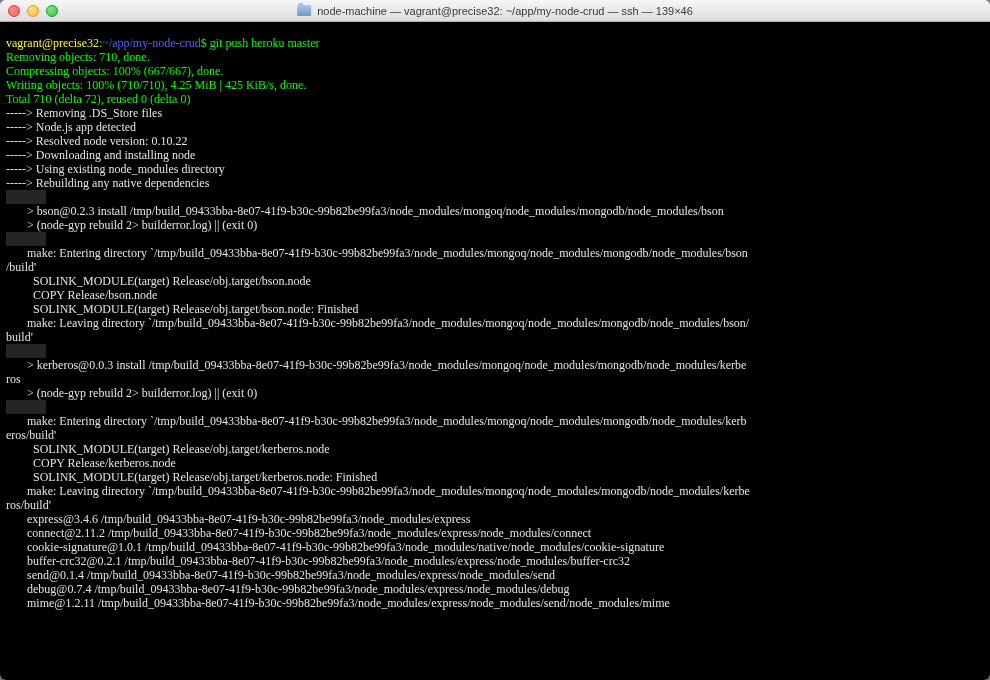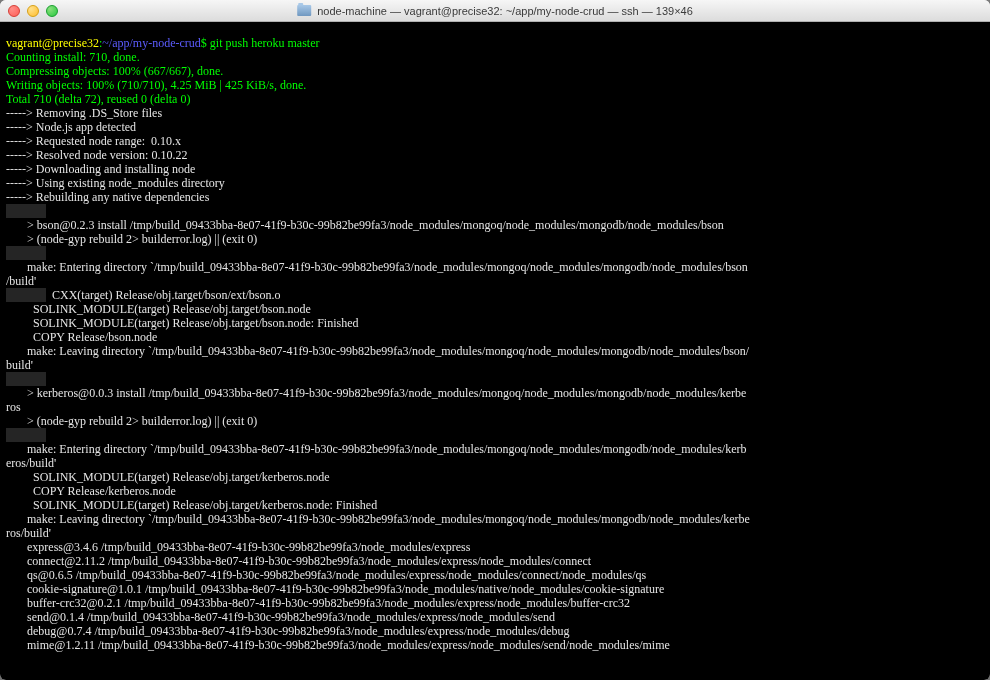--- a/index.html
+++ b/index.html
@@ -101,58 +101,55 @@
       <div class="traffic-light tl-min"></div>
       <div class="traffic-light tl-max"></div>
     </div>
     <div class="title-text">
       <span class="folder-icon"></span>
       <span>node-machine — vagrant@precise32: ~/app/my-node-crud — ssh — 139×46</span>
     </div>
   </div>
   <div class="terminal">
     <div class="line"><span class="yellow">vagrant@precise32</span><span class="green">:</span><span class="blue">~/app/my-node-crud</span><span class="green">$</span><span class="green"> </span><span class="green">git push heroku master</span></div>
-    <div class="line green">Counting install: 710, done.</div>
+    <div class="line green">Removing objects: 710, done.</div>
     <div class="line green">Compressing objects: 100% (667/667), done.</div>
     <div class="line green">Writing objects: 100% (710/710), 4.25 MiB | 425 KiB/s, done.</div>
     <div class="line green">Total 710 (delta 72), reused 0 (delta 0)</div>
     <div class="line green"></div>
     <div class="line cyan">-----&gt; Removing .DS_Store files</div>
     <div class="line cyan">-----&gt; Node.js app detected</div>
-    <div class="line cyan">-----&gt; Requested node range:  0.10.x</div>
     <div class="line cyan">-----&gt; Resolved node version: 0.10.22</div>
     <div class="line cyan">-----&gt; Downloading and installing node</div>
     <div class="line cyan">-----&gt; Using existing node_modules directory</div>
     <div class="line cyan">-----&gt; Rebuilding any native dependencies</div>
     <div class="line"><span class="bg-block"></span></div>
     <div class="line cyan">       &gt; bson@0.2.3 install /tmp/build_09433bba-8e07-41f9-b30c-99b82be99fa3/node_modules/mongoq/node_modules/mongodb/node_modules/bson</div>
     <div class="line cyan">       &gt; (node-gyp rebuild 2&gt; builderror.log) || (exit 0)</div>
     <div class="line"><span class="bg-block"></span></div>
     <div class="line cyan">       make: Entering directory `/tmp/build_09433bba-8e07-41f9-b30c-99b82be99fa3/node_modules/mongoq/node_modules/mongodb/node_modules/bson
 /build'</div>
-    <div class="line"><span class="bg-block"></span><span class="cyan" style="display:inline">  CXX(target) Release/obj.target/bson/ext/bson.o</span></div>
     <div class="line cyan">         SOLINK_MODULE(target) Release/obj.target/bson.node</div>
+    <div class="line cyan">         COPY Release/bson.node</div>
     <div class="line cyan">         SOLINK_MODULE(target) Release/obj.target/bson.node: Finished</div>
-    <div class="line cyan">         COPY Release/bson.node</div>
     <div class="line cyan">       make: Leaving directory `/tmp/build_09433bba-8e07-41f9-b30c-99b82be99fa3/node_modules/mongoq/node_modules/mongodb/node_modules/bson/
 build'</div>
     <div class="line"><span class="bg-block"></span></div>
     <div class="line cyan">       &gt; kerberos@0.0.3 install /tmp/build_09433bba-8e07-41f9-b30c-99b82be99fa3/node_modules/mongoq/node_modules/mongodb/node_modules/kerbe
 ros</div>
     <div class="line cyan">       &gt; (node-gyp rebuild 2&gt; builderror.log) || (exit 0)</div>
     <div class="line"><span class="bg-block"></span></div>
     <div class="line cyan">       make: Entering directory `/tmp/build_09433bba-8e07-41f9-b30c-99b82be99fa3/node_modules/mongoq/node_modules/mongodb/node_modules/kerb
 eros/build'</div>
     <div class="line cyan">         SOLINK_MODULE(target) Release/obj.target/kerberos.node</div>
     <div class="line cyan">         COPY Release/kerberos.node</div>
     <div class="line cyan">         SOLINK_MODULE(target) Release/obj.target/kerberos.node: Finished</div>
     <div class="line cyan">       make: Leaving directory `/tmp/build_09433bba-8e07-41f9-b30c-99b82be99fa3/node_modules/mongoq/node_modules/mongodb/node_modules/kerbe
 ros/build'</div>
     <div class="line cyan">       express@3.4.6 /tmp/build_09433bba-8e07-41f9-b30c-99b82be99fa3/node_modules/express</div>
     <div class="line cyan">       connect@2.11.2 /tmp/build_09433bba-8e07-41f9-b30c-99b82be99fa3/node_modules/express/node_modules/connect</div>
-    <div class="line cyan">       qs@0.6.5 /tmp/build_09433bba-8e07-41f9-b30c-99b82be99fa3/node_modules/express/node_modules/connect/node_modules/qs</div>
     <div class="line cyan">       cookie-signature@1.0.1 /tmp/build_09433bba-8e07-41f9-b30c-99b82be99fa3/node_modules/native/node_modules/cookie-signature</div>
     <div class="line cyan">       buffer-crc32@0.2.1 /tmp/build_09433bba-8e07-41f9-b30c-99b82be99fa3/node_modules/express/node_modules/buffer-crc32</div>
     <div class="line cyan">       send@0.1.4 /tmp/build_09433bba-8e07-41f9-b30c-99b82be99fa3/node_modules/express/node_modules/send</div>
     <div class="line cyan">       debug@0.7.4 /tmp/build_09433bba-8e07-41f9-b30c-99b82be99fa3/node_modules/express/node_modules/debug</div>
     <div class="line cyan">       mime@1.2.11 /tmp/build_09433bba-8e07-41f9-b30c-99b82be99fa3/node_modules/express/node_modules/send/node_modules/mime</div>
   </div>
 </div>
 
 </body></html>

